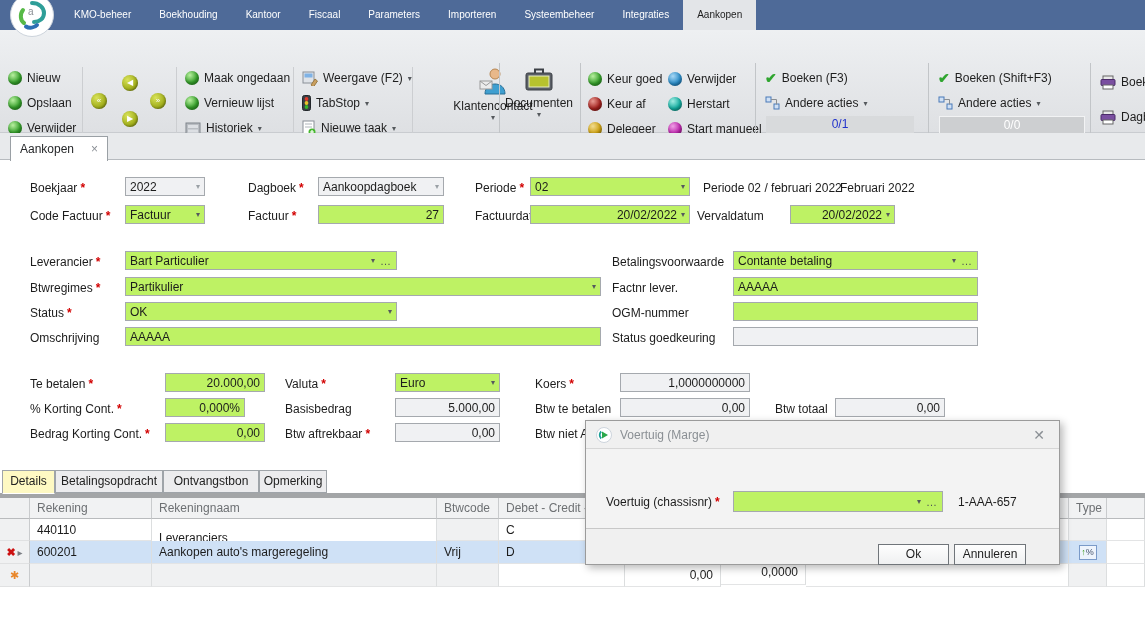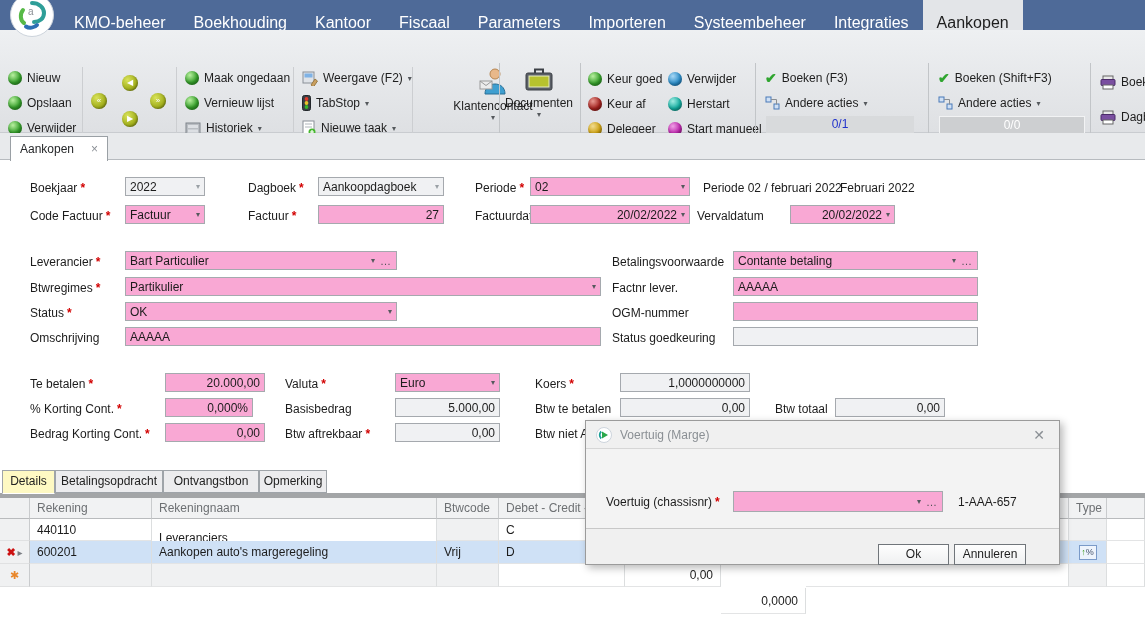--- a/index.html
+++ b/index.html
@@ -2,21 +2,21 @@
 <html><head>
 <meta charset="utf-8">
 <style>
   * { margin:0; padding:0; box-sizing:border-box; }
   body { font-family:"Liberation Sans", sans-serif; background:#fff; }
   .screen { position:relative; width:1145px; height:620px; overflow:hidden; background:#fff; font-size:12px; color:#1c1c1c; }
 
   
   .menubar { position:absolute; left:0; top:0; width:1145px; height:30px; background:#4e6a98; }
   .menu-tabs { position:absolute; left:60px; top:0; height:30px; display:flex; }
-  .mtab { padding:8px 14px; line-height:30px; color:#fff; font-size:16px; white-space:nowrap; }
+  .mtab { padding:0 14px; line-height:30px; color:#fff; font-size:10px; white-space:nowrap; }
   .mtab.active { background:#e3e5e8; color:#1d1d1d; }
   .logo { position:absolute; left:10px; top:-7px; width:44px; height:44px; border-radius:50%; background:#fff; z-index:6; border:1px solid #cdd4dc; display:flex; align-items:center; justify-content:center; }
 
   
   .ribbon { position:absolute; left:0; top:30px; width:1145px; height:103px; background:linear-gradient(#eef0f2,#dee0e3); border-bottom:1px solid #c9ccd0; }
   .rbtn { position:absolute; display:flex; align-items:center; gap:5px; height:20px; white-space:nowrap; color:#1e1e1e; }
   .sphere { width:14px; height:14px; border-radius:50%; flex:0 0 auto; box-shadow:inset -1px -2px 3px rgba(0,0,0,.25); }
   .sp-green   { background:radial-gradient(circle at 35% 30%, #b9f0a0, #37a02c 55%, #1d7a18); }
   .sp-blue    { background:radial-gradient(circle at 35% 30%, #a8d8f5, #2d8ec9 55%, #135e94); }
   .sp-red     { background:radial-gradient(circle at 35% 30%, #e89a92, #a42320 55%, #6e0f0d); }
@@ -37,21 +37,21 @@
 
   
   .docstrip { position:absolute; left:0; top:133px; width:1145px; height:27px; background:#e8eaec; border-bottom:1px solid #b7bbbf; }
   .doctab { position:absolute; left:10px; top:3px; width:98px; height:25px; background:#fff; border:1px solid #9aa0a5; border-bottom:none;
             display:flex; align-items:center; justify-content:space-between; padding:0 9px; color:#26282a; }
   .doctab .x { color:#8b9096; font-size:12px; }
 
   
   .lbl { position:absolute; white-space:nowrap; color:#1c1c1c; }
   .req { color:#d20000; font-weight:bold; margin-left:3px; }
-  .fld { position:absolute; height:19px; border:1px solid #a5a9ae; background:#f9a8d4; display:flex; align-items:center; padding:0 4px; font-size:12px; overflow:hidden; }
+  .fld { position:absolute; height:19px; border:1px solid #a5a9ae; background:#bef264; display:flex; align-items:center; padding:0 4px; font-size:12px; overflow:hidden; }
   .fld .val { flex:1; white-space:nowrap; overflow:hidden; }
   .fld .val.num { text-align:right; }
   .fld .drop { margin-left:4px; }
   .fld .dots { font-size:11px; color:#4e5256; margin-left:5px; letter-spacing:1px; line-height:10px; }
   .fld.dis { background:#f0f1f3; }
   .fld.dis .drop { color:#9aa0a5; }
 
   
   .dtab { position:absolute; top:470px; height:23px; border:1px solid #9fa4a9; background:#ececee; line-height:21px; text-align:center; color:#222; z-index:1; }
   .dtab.active { background:#fef9c3; border-bottom:1px solid #fff; height:24px; z-index:3; }
@@ -393,21 +393,21 @@
       <span class="val">Euro</span>
       <span class="drop">▾</span>
     </div>
 
   <div class="lbl" style="left:535px; top:377px;"><span>Koers</span><span class="req">*</span></div>
   <div class="fld dis" style="left:620px; top:373px; width:130px;">
       <span class="val num">1,0000000000</span>
     </div>
 
   <div class="lbl" style="left:30px; top:402px;"><span>% Korting Cont.</span><span class="req">*</span></div>
-  <div class="fld" style="left:165px; top:398px; width:88px;">
+  <div class="fld" style="left:165px; top:398px; width:80px;">
       <span class="val num">0,000%</span>
     </div>
 
   <div class="lbl" style="left:285px; top:402px;">Basisbedrag</div>
   <div class="fld dis" style="left:395px; top:398px; width:105px;">
       <span class="val num">5.000,00</span>
     </div>
 
   <div class="lbl" style="left:535px; top:402px;">Btw te betalen</div>
   <div class="fld dis" style="left:620px; top:398px; width:130px;">
@@ -480,21 +480,21 @@
   <div class="gc" style="left:1107px; top:541px; width:38px; height:23px;"></div>
 
   <div class="gind" style="top:564px; height:23px;">
     <span style="color:#e8862a; font-size:11px;">✱</span>
   </div>
   <div class="gc dim" style="left:30px; top:564px; width:122px; height:23px;"></div>
   <div class="gc dim" style="left:152px; top:564px; width:285px; height:23px;"></div>
   <div class="gc dim" style="left:437px; top:564px; width:62px; height:23px;"></div>
   <div class="gc" style="left:499px; top:564px; width:126px; height:23px;"></div>
   <div class="gc num" style="left:625px; top:564px; width:96px; height:23px;">0,00</div>
-  <div class="gc num" style="left:721px; top:588px; width:85px; height:26px;">0,0000</div>
+  <div class="gc num" style="left:721px; top:559px; width:85px; height:26px;">0,0000</div>
   <div class="gc" style="left:806px; top:564px; width:263px; height:23px;"></div>
   <div class="gc dim" style="left:1069px; top:564px; width:38px; height:23px;"></div>
   <div class="gc" style="left:1107px; top:564px; width:38px; height:23px;"></div>
 
   <div class="dialog">
     <div class="dlg-title">
       <svg width="16" height="16" viewBox="0 0 16 16">
         <circle cx="8" cy="8" r="7.5" fill="#fff" stroke="#cdd4dc"></circle>
         <path d="M6 4.5l6 3.5-6 3.5z" fill="#2aa84a"></path>
         <path d="M5.2 4.5c-2 2-2 5 0 7" fill="none" stroke="#1b9e96" stroke-width="1.8"></path>

